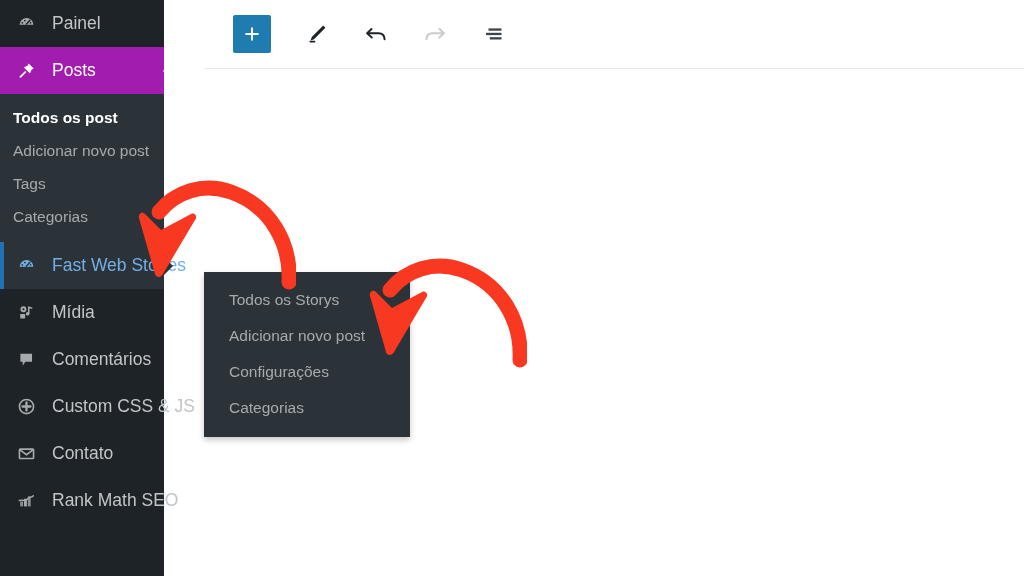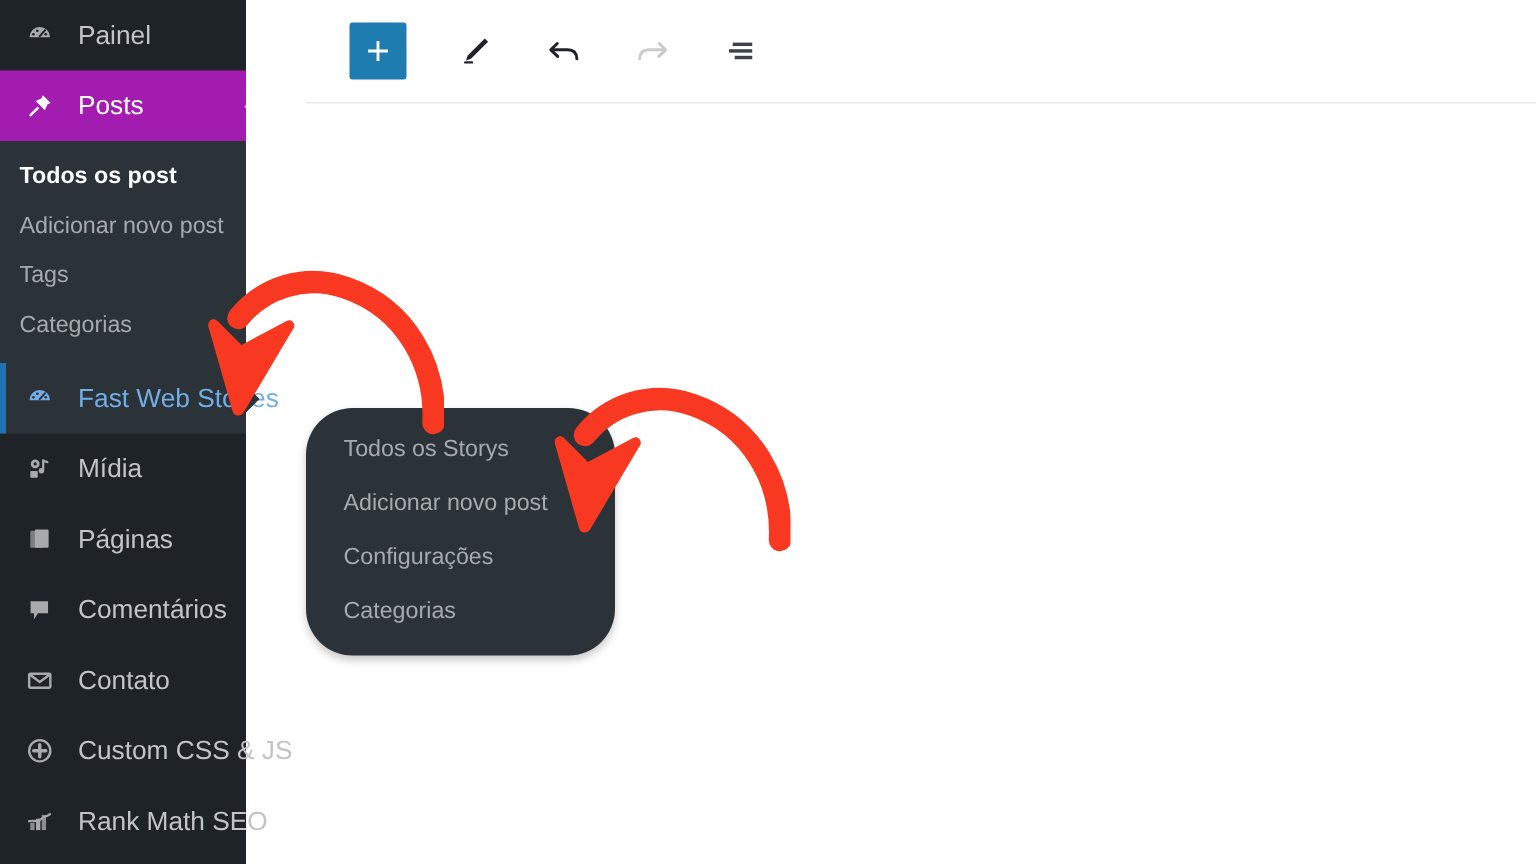--- a/index.html
+++ b/index.html
@@ -97,21 +97,20 @@
 
   
   #flyout {
     position:absolute;
     left:204px; top:272px;
     width:206px; height:165px;
     background:#2c3338;
     box-shadow:0 3px 6px rgba(0,0,0,0.22);
     z-index:25;
     padding-top:10px;
-    border-radius:31px;
   }
   .fly-item {
     display:block;
     padding-left:25px;
     font-size:15.5px;
     color:#a7aaad;
     line-height:36px;
     white-space:nowrap;
   }
 
@@ -261,57 +260,48 @@
           <circle cx="7.8" cy="7.6" r="1.1" fill="#1d2327"></circle>
           <path d="M13.4 4.6 L13.4 12.0" stroke="#a7aaad" stroke-width="1.6"></path>
           <path d="M13.4 4.6 L17.0 5.8 L17.0 7.4 L13.4 6.2 Z" fill="#a7aaad"></path>
           <circle cx="12.2" cy="12.4" r="1.9" fill="#a7aaad"></circle>
           <rect x="4.4" y="12.6" width="5.2" height="4.6" rx="0.6" fill="#a7aaad"></rect>
         </svg>
       </span>
       <span class="mi-label">Mídia</span>
     </div>
 
-    <div class="menu-item">
-      <span class="mi-icon">
-        <svg width="21" height="21" viewBox="0 0 22 22">
-          <rect x="4.4" y="5.0" width="9.0" height="12.0" rx="0.8" fill="#7c7f82"></rect>
-          <rect x="7.6" y="4.2" width="9.6" height="12.8" rx="0.8" fill="#a7aaad"></rect>
-        </svg>
-      </span>
-      <span class="mi-label">Páginas</span>
-    </div>
 
     <div class="menu-item">
       <span class="mi-icon">
         <svg width="21" height="21" viewBox="0 0 22 22">
           <path d="M4.6 5.0 L16.8 5.0 L16.8 13.4 L9.8 13.4 L7.0 17.6 L7.0 13.4 L4.6 13.4 Z" fill="#a7aaad"></path>
         </svg>
       </span>
       <span class="mi-label">Comentários</span>
+    </div>
+
+    <div class="menu-item">
+      <span class="mi-icon">
+        <svg width="21" height="21" viewBox="0 0 22 22">
+          <circle cx="11" cy="11" r="7.4" fill="none" stroke="#a7aaad" stroke-width="1.7"></circle>
+          <path d="M11 6.8 L11 15.2 M6.8 11 L15.2 11" stroke="#a7aaad" stroke-width="2.4" stroke-linecap="round"></path>
+        </svg>
+      </span>
+      <span class="mi-label">Custom CSS &amp; JS</span>
     </div>
 
     <div class="menu-item">
       <span class="mi-icon">
         <svg width="21" height="21" viewBox="0 0 22 22">
           <rect x="3.6" y="6.4" width="14.8" height="9.8" rx="0.8" fill="none" stroke="#a7aaad" stroke-width="1.7"></rect>
           <path d="M4.2 7.2 L11 12.2 L17.8 7.2" fill="none" stroke="#a7aaad" stroke-width="1.7"></path>
         </svg>
       </span>
       <span class="mi-label">Contato</span>
-    </div>
-
-    <div class="menu-item">
-      <span class="mi-icon">
-        <svg width="21" height="21" viewBox="0 0 22 22">
-          <circle cx="11" cy="11" r="7.4" fill="none" stroke="#a7aaad" stroke-width="1.7"></circle>
-          <path d="M11 6.8 L11 15.2 M6.8 11 L15.2 11" stroke="#a7aaad" stroke-width="2.4" stroke-linecap="round"></path>
-        </svg>
-      </span>
-      <span class="mi-label">Custom CSS &amp; JS</span>
     </div>
 
     <div class="menu-item">
       <span class="mi-icon">
         <svg width="21" height="21" viewBox="0 0 22 22">
           <rect x="4.4" y="12.0" width="3.0" height="5.2" fill="#8b8e91"></rect>
           <rect x="8.4" y="9.2" width="3.0" height="8.0" fill="#a7aaad"></rect>
           <rect x="12.4" y="6.6" width="3.0" height="10.6" fill="#8b8e91"></rect>
           <path d="M3.4 11.0 C6.6 9.6 9.0 12.6 12.0 9.4 C14.2 7.0 16.4 8.0 18.2 6.0" fill="none" stroke="#a7aaad" stroke-width="1.5" stroke-linecap="round"></path>
         </svg>

